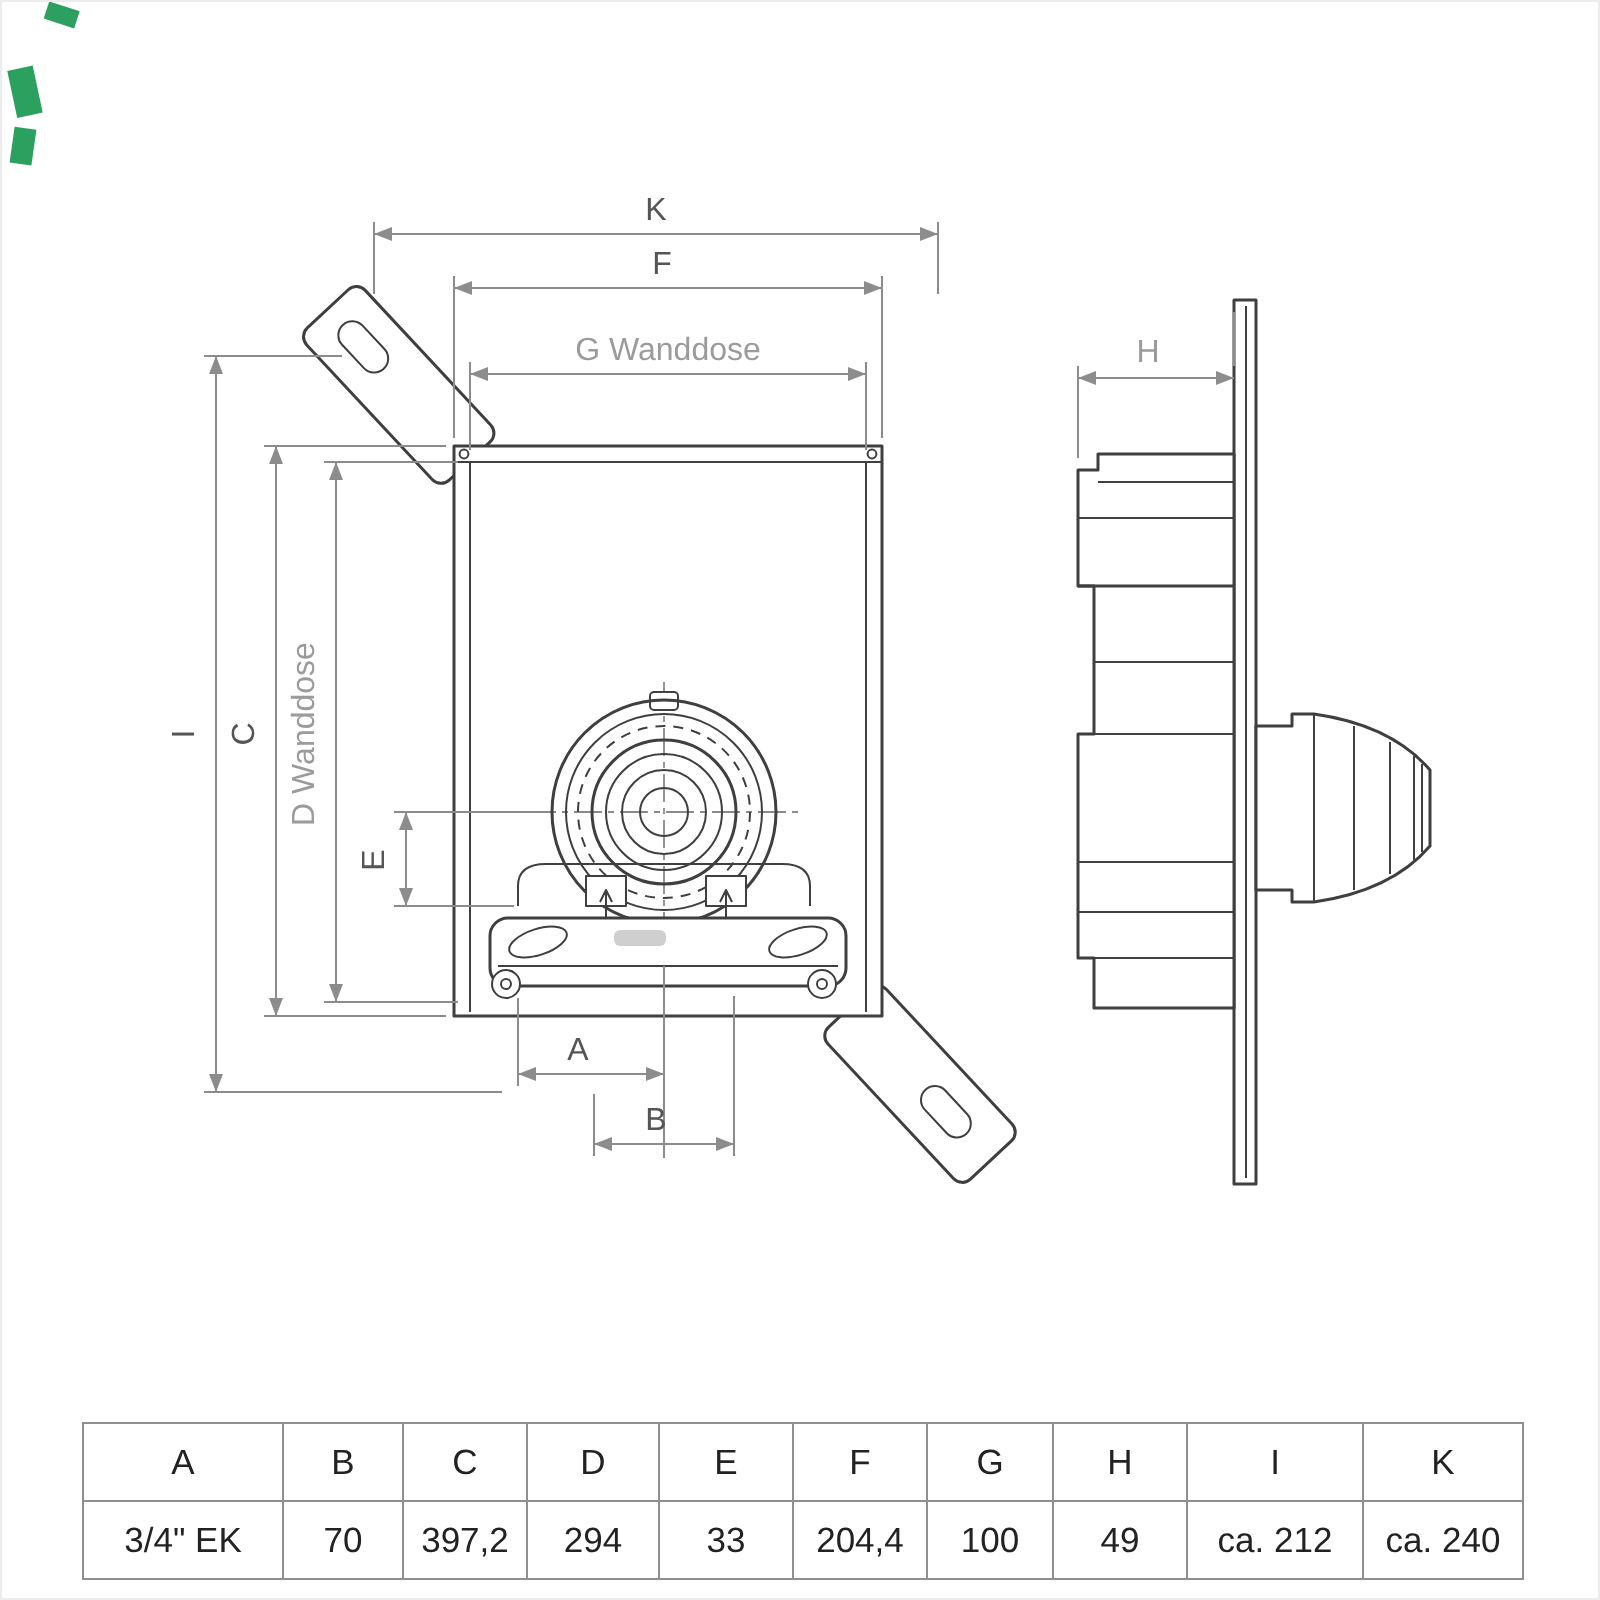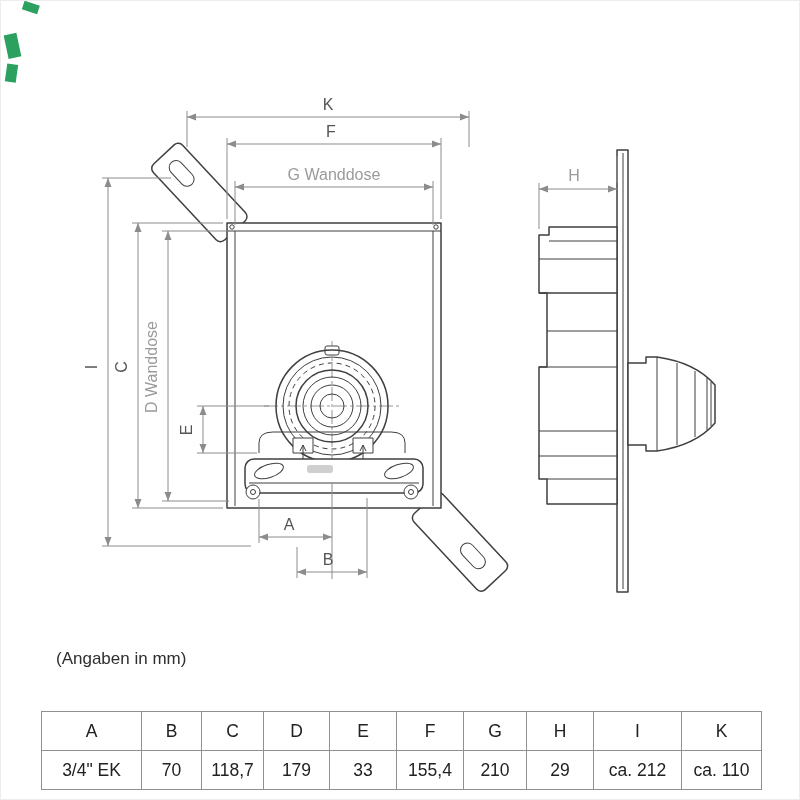--- a/index.html
+++ b/index.html
@@ -194,21 +194,20 @@
 
       <g>
         <line x1="538" y1="182" x2="538" y2="228" class="ext"></line>
         <line x1="616" y1="182" x2="616" y2="155" class="ext"></line>
         <line x1="538" y1="188" x2="616" y2="188" class="dim"></line>
         <text x="573" y="180" class="lbl lblg mid">H</text>
       </g>
     </g>
   </svg>
 
-  <div class="note">(Angaben in mm)</div>
 
   <table class="spec-table">
     <colgroup>
       <col style="width:100px">
         <col style="width:60px">
         <col style="width:62px">
       <col style="width:66px">
         <col style="width:67px">
         <col style="width:67px">
       <col style="width:63px">
@@ -225,25 +224,25 @@
       <th>E</th>
       <th>F</th>
       <th>G</th>
       <th>H</th>
       <th>I</th>
       <th>K</th>
     </tr>
     <tr>
       <td>3/4" EK</td>
       <td>70</td>
-      <td>118,7</td>
-      <td>179</td>
+      <td>397,2</td>
+      <td>294</td>
       <td>33</td>
-      <td>155,4</td>
-      <td>210</td>
-      <td>29</td>
+      <td>204,4</td>
+      <td>100</td>
+      <td>49</td>
       <td>ca. 212</td>
-      <td>ca. 110</td>
+      <td>ca. 240</td>
     </tr>
   </tbody>
     </table>
 
 </div>
 
 </body></html>

